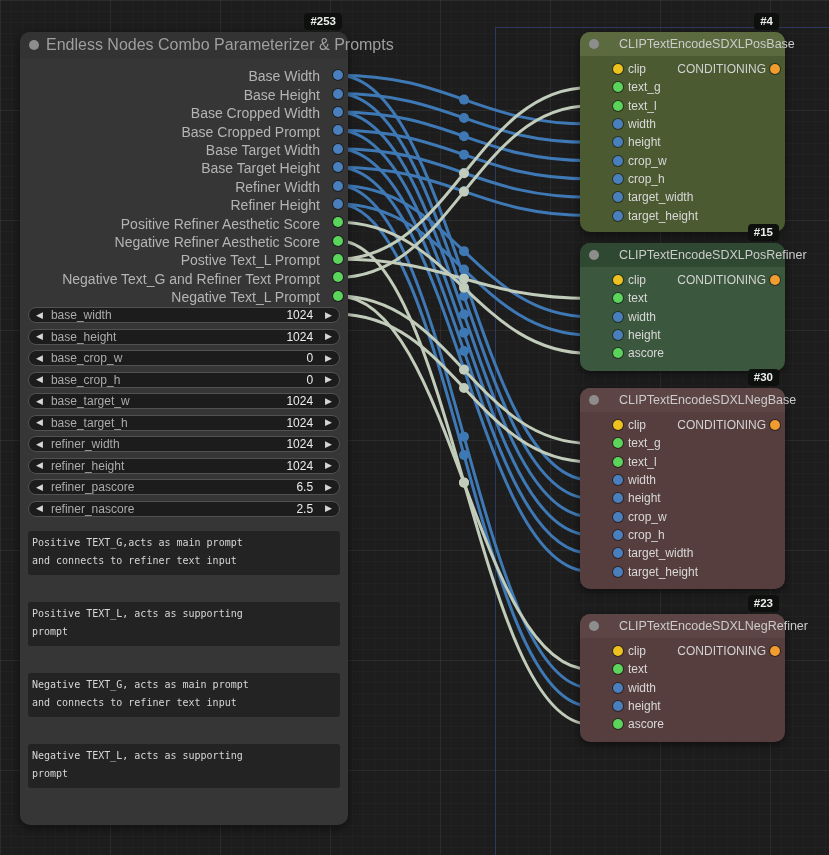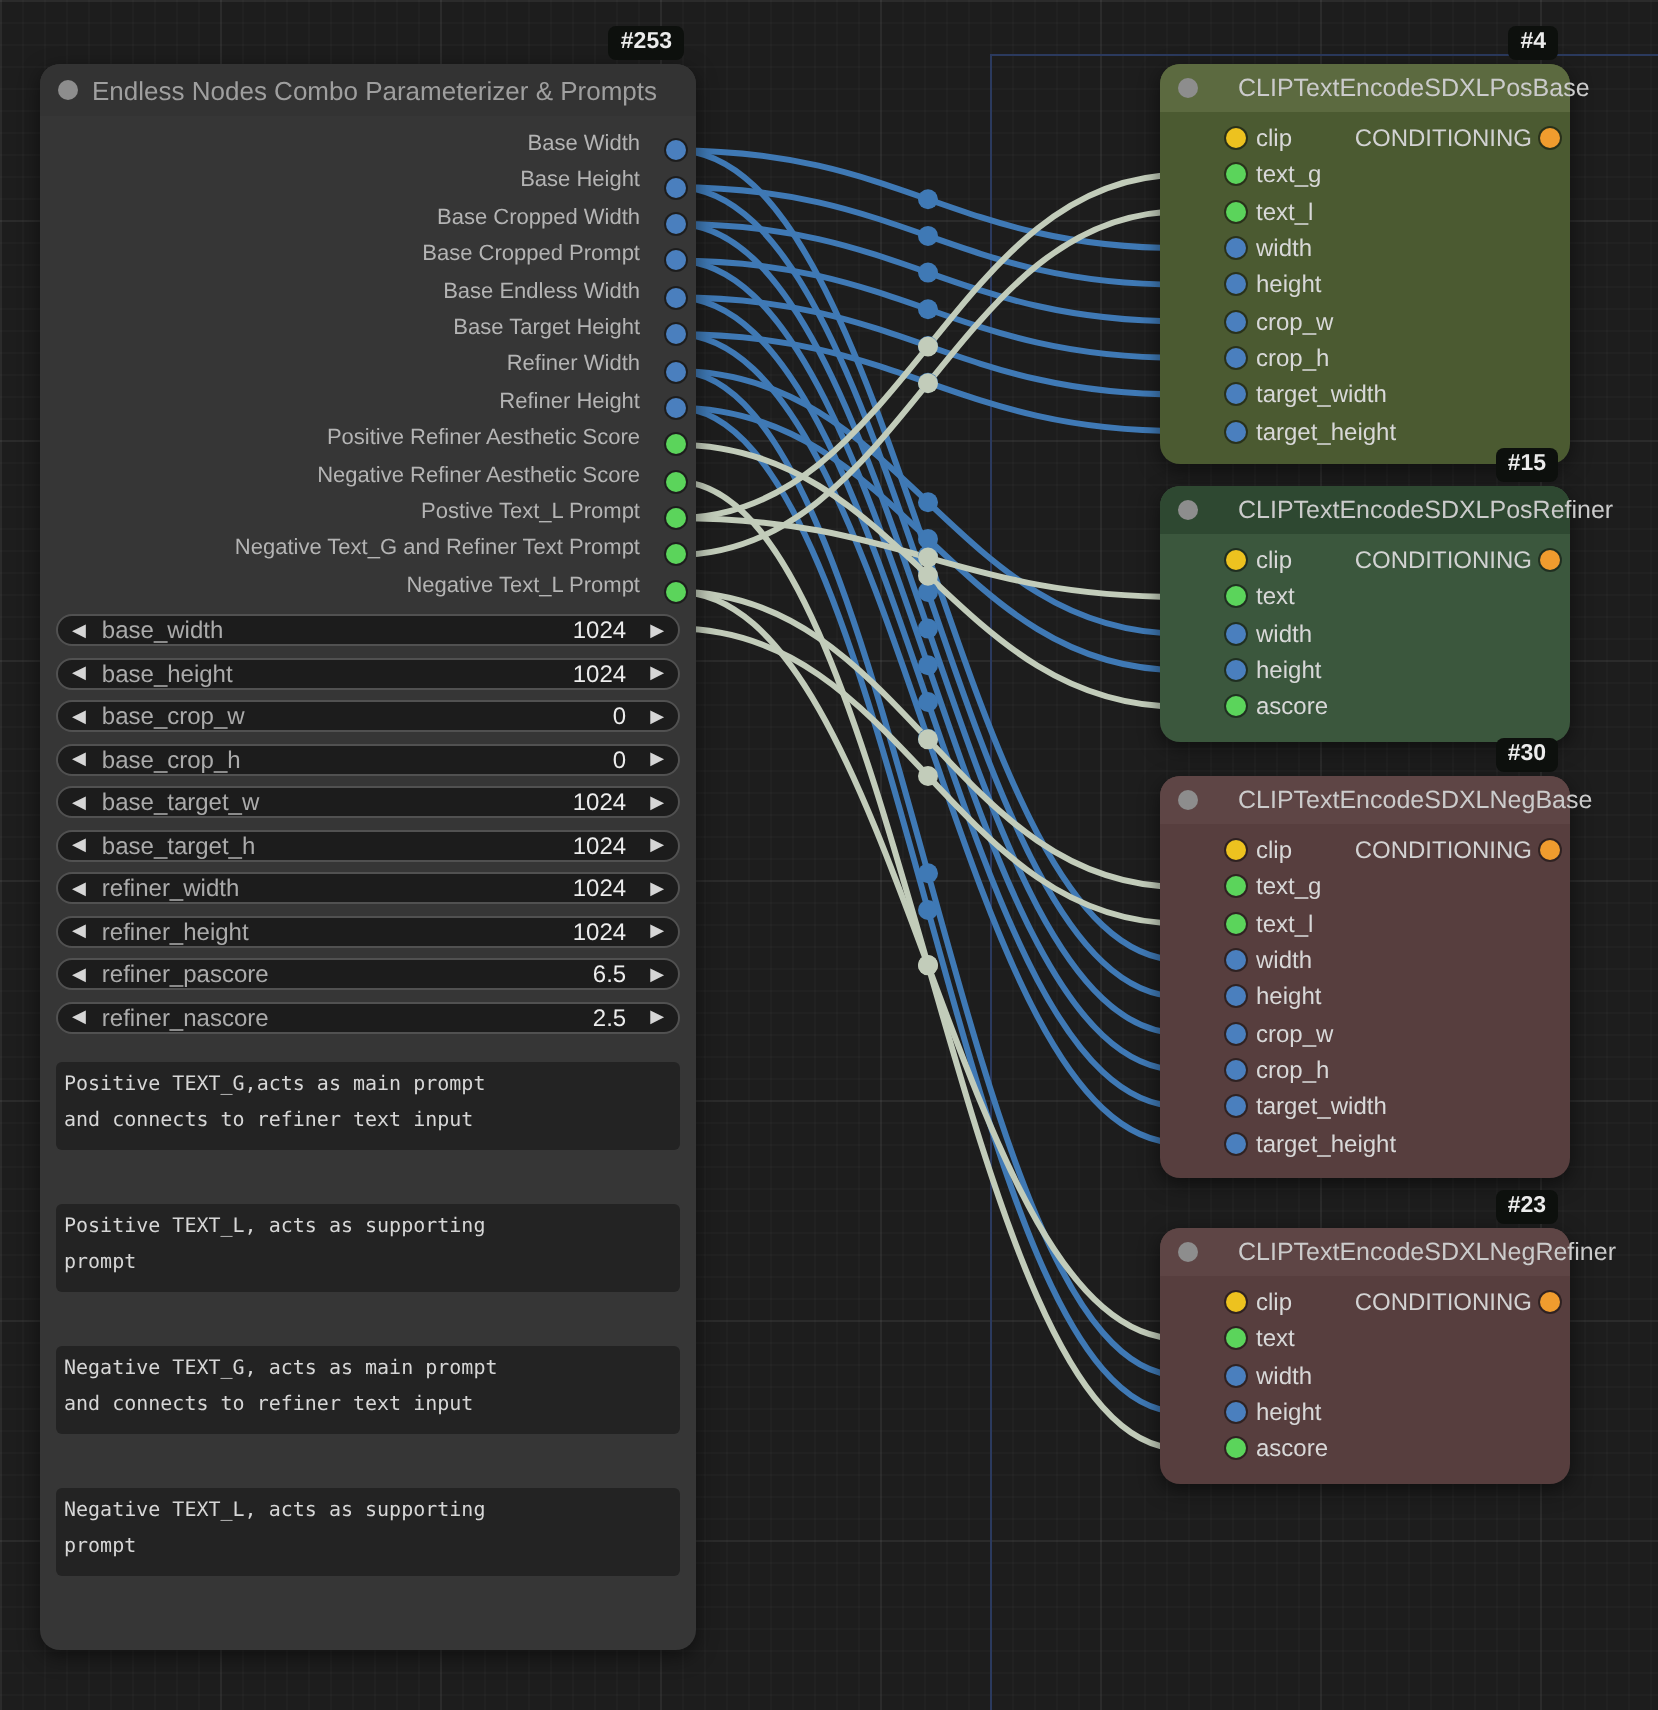--- a/index.html
+++ b/index.html
@@ -33,25 +33,25 @@
   }
   .nhead{
     display:flex;align-items:center;gap:7px;padding:0 9px;
     border-radius:10px 10px 0 0;white-space:nowrap;
   }
   .cdot{width:10px;height:10px;border-radius:50%;background:#8d8d8d;flex:0 0 auto;}
   .ntitle{overflow:visible;}
   
   #param-node{left:20px;top:32px;width:328px;height:793px;background:var(--param_body,#363636);}
   #param-node .nhead{height:26px;background:var(--param_head,#333333);}
-  #param-node .ntitle{font-size:13px;color:#9f9f9f;}
+  #param-node .ntitle{font-size:16px;color:#9f9f9f;}
   .outputs{padding-top:8px;}
   .outrow{
-    position:relative;height:18.4px;display:flex;align-items:flex-start;
-    justify-content:flex-end;padding-right:28px;font-size:11px;color:#b4b4b4;
+    position:relative;height:18.4px;display:flex;align-items:flex-end;
+    justify-content:flex-end;padding-right:28px;font-size:14px;color:#b4b4b4;
   }
   .port{
     position:absolute;width:10px;height:10px;border-radius:50%;
     top:50%;transform:translateY(-50%);
     box-shadow:0 0 0 1px rgba(0,0,0,.45);
   }
   .outrow .port{right:5px;}
   .p-int{background:var(--port_int,#4a7fbe);}
   .p-text{background:var(--port_text,#5bd45b);}
   .p-clip{background:var(--port_clip,#edc21f);}
@@ -167,21 +167,21 @@
         </div>
       <div class="outrow">
           <span>Base Cropped Width</span>
           <span class="port p-int"></span>
         </div>
       <div class="outrow">
           <span>Base Cropped Prompt</span>
           <span class="port p-int"></span>
         </div>
       <div class="outrow">
-          <span>Base Endless Width</span>
+          <span>Base Target Width</span>
           <span class="port p-int"></span>
         </div>
       <div class="outrow">
           <span>Base Target Height</span>
           <span class="port p-int"></span>
         </div>
       <div class="outrow">
           <span>Refiner Width</span>
           <span class="port p-int"></span>
         </div>

